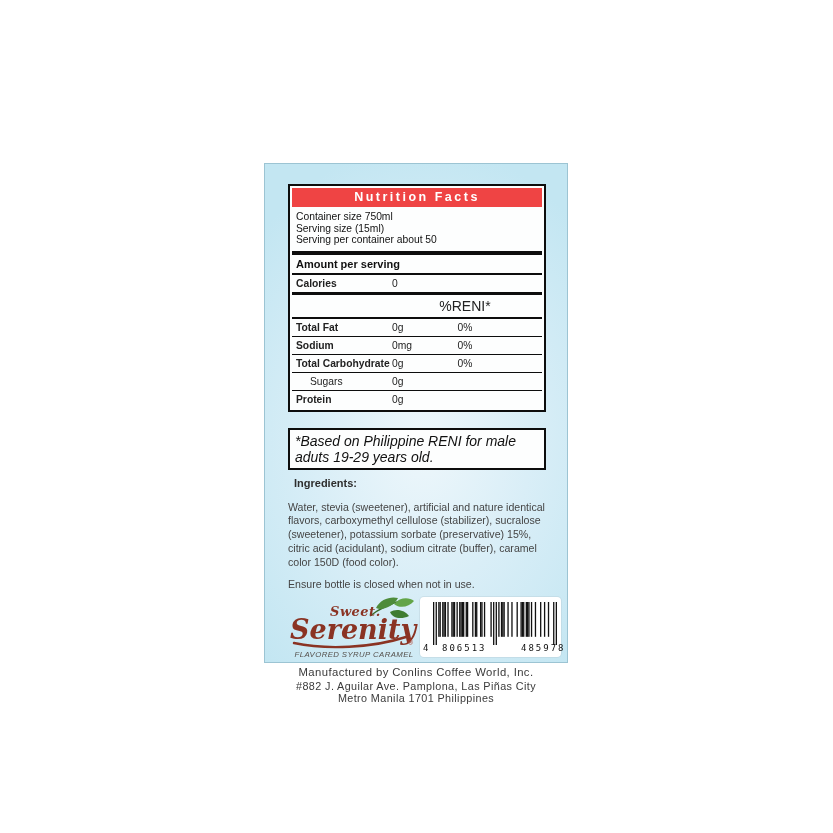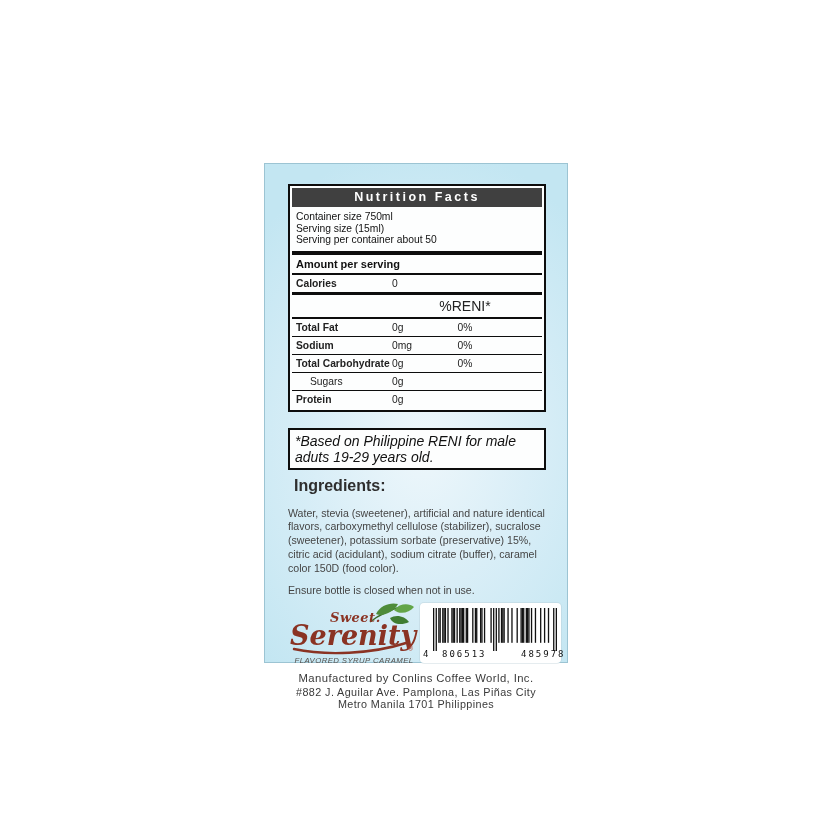--- a/index.html
+++ b/index.html
@@ -14,21 +14,21 @@
     background:radial-gradient(ellipse 75% 60% at 52% 56%, #eef7fb 0%, #d9eef7 48%, #c3e6f2 100%);
     border:1px solid #9cc4d3;
     padding:20px 23px 0 23px;
   }
   
   .nfbox{
     box-sizing:border-box;width:258px;background:#fdfefe;
     border:2px solid #0d0d0d;padding:2px;
   }
   .nf-title{
-    background:#404040;color:#ffffff;text-align:center;font-weight:bold;
+    background:#ef4444;color:#ffffff;text-align:center;font-weight:bold;
     font-size:12.5px;letter-spacing:2.5px;padding:2px 0 3px 0;
   }
   .nf-serving{font-size:10.3px;line-height:1.12;padding:4px 4px 5px 4px;color:#111;}
   .nf-thickbar{height:4px;background:#0d0d0d;}
   .nf-amount{font-size:11px;font-weight:bold;padding:3px 4px;border-bottom:2px solid #0d0d0d;color:#111;}
   .nf-grid{display:grid;grid-template-columns:96px 43px 60px 1fr;align-items:baseline;}
   .nf-cal{font-size:10.3px;padding:3px 4px;border-bottom:3px solid #0d0d0d;}
   .nf-cal .nf-name{font-weight:bold;}
   .nf-renihead{font-size:14px;font-weight:normal;padding:3px 4px;border-bottom:2px solid #0d0d0d;}
   .nf-row{font-size:10.3px;padding:3px 4px;border-bottom:1px solid #0d0d0d;}
@@ -36,21 +36,21 @@
   .nf-row .nf-name{font-weight:bold;white-space:nowrap;}
   .nf-row.indent .nf-name{font-weight:normal;padding-left:14px;}
   .nf-pct{text-align:center;}
   .nf-rows-host{border-bottom:3px solid #0d0d0d; border-bottom:none;}
   .nf-footnote{
     box-sizing:border-box;width:258px;margin-top:16px;
     border:2px solid #0d0d0d;background:#fdfefe;
     font-size:14px;font-style:italic;padding:3px 5px;color:#111;
   }
   
-  .ing-head{font-size:16px;font-weight:bold;color:#2e2e2e;margin-top:7px;padding-left:6px;}
+  .ing-head{font-size:11px;font-weight:bold;color:#2e2e2e;margin-top:7px;padding-left:6px;}
   .body-par{font-size:10.6px;line-height:1.3;color:#454545;width:262px;}
   .ing-text{margin-top:12px;}
   .storage{margin-top:9px;}
   .usage{margin-top:9px;}
   
   .logo-row{display:flex;justify-content:space-between;align-items:flex-start;margin-top:5px;margin-right:-17px;}
   .brand{width:132px;text-align:center;}
   .brand svg{display:block;}
   .tagline{font-size:7.8px;font-style:italic;letter-spacing:.4px;color:#55504c;margin-top:1px;}
   .barcode-box{

